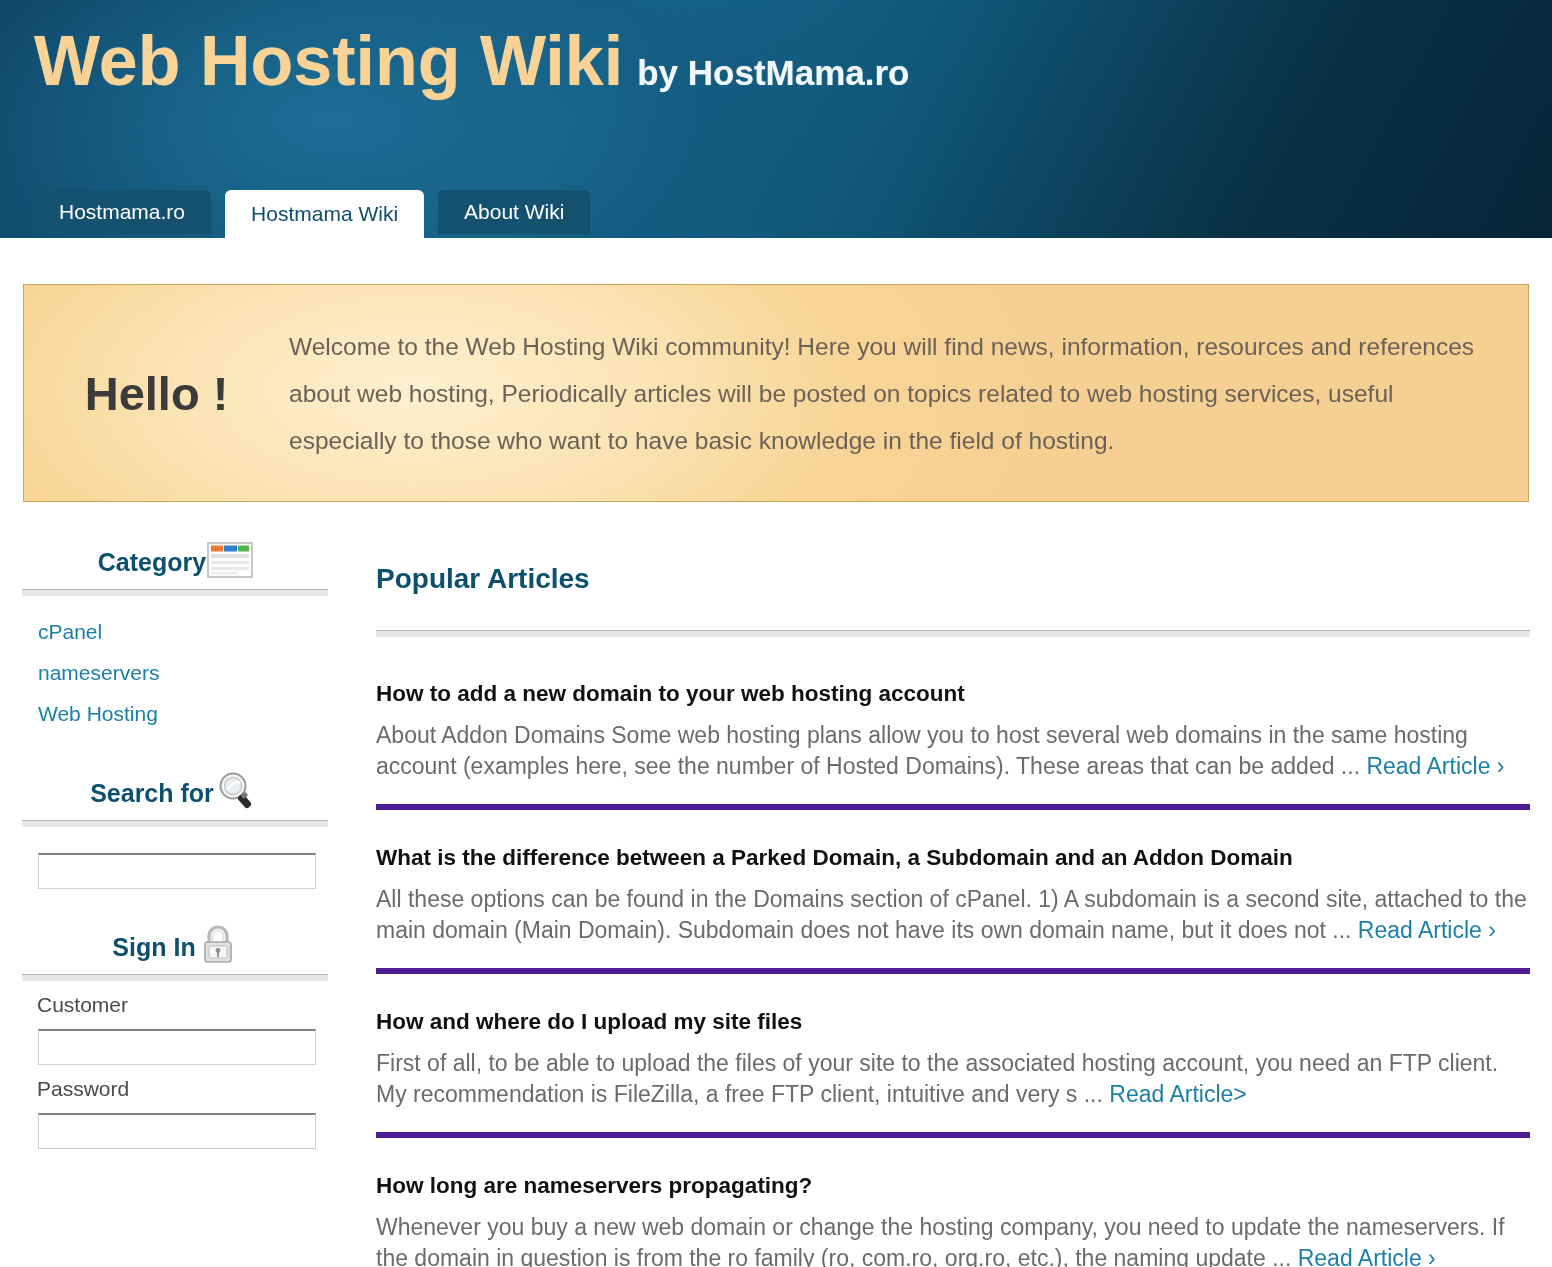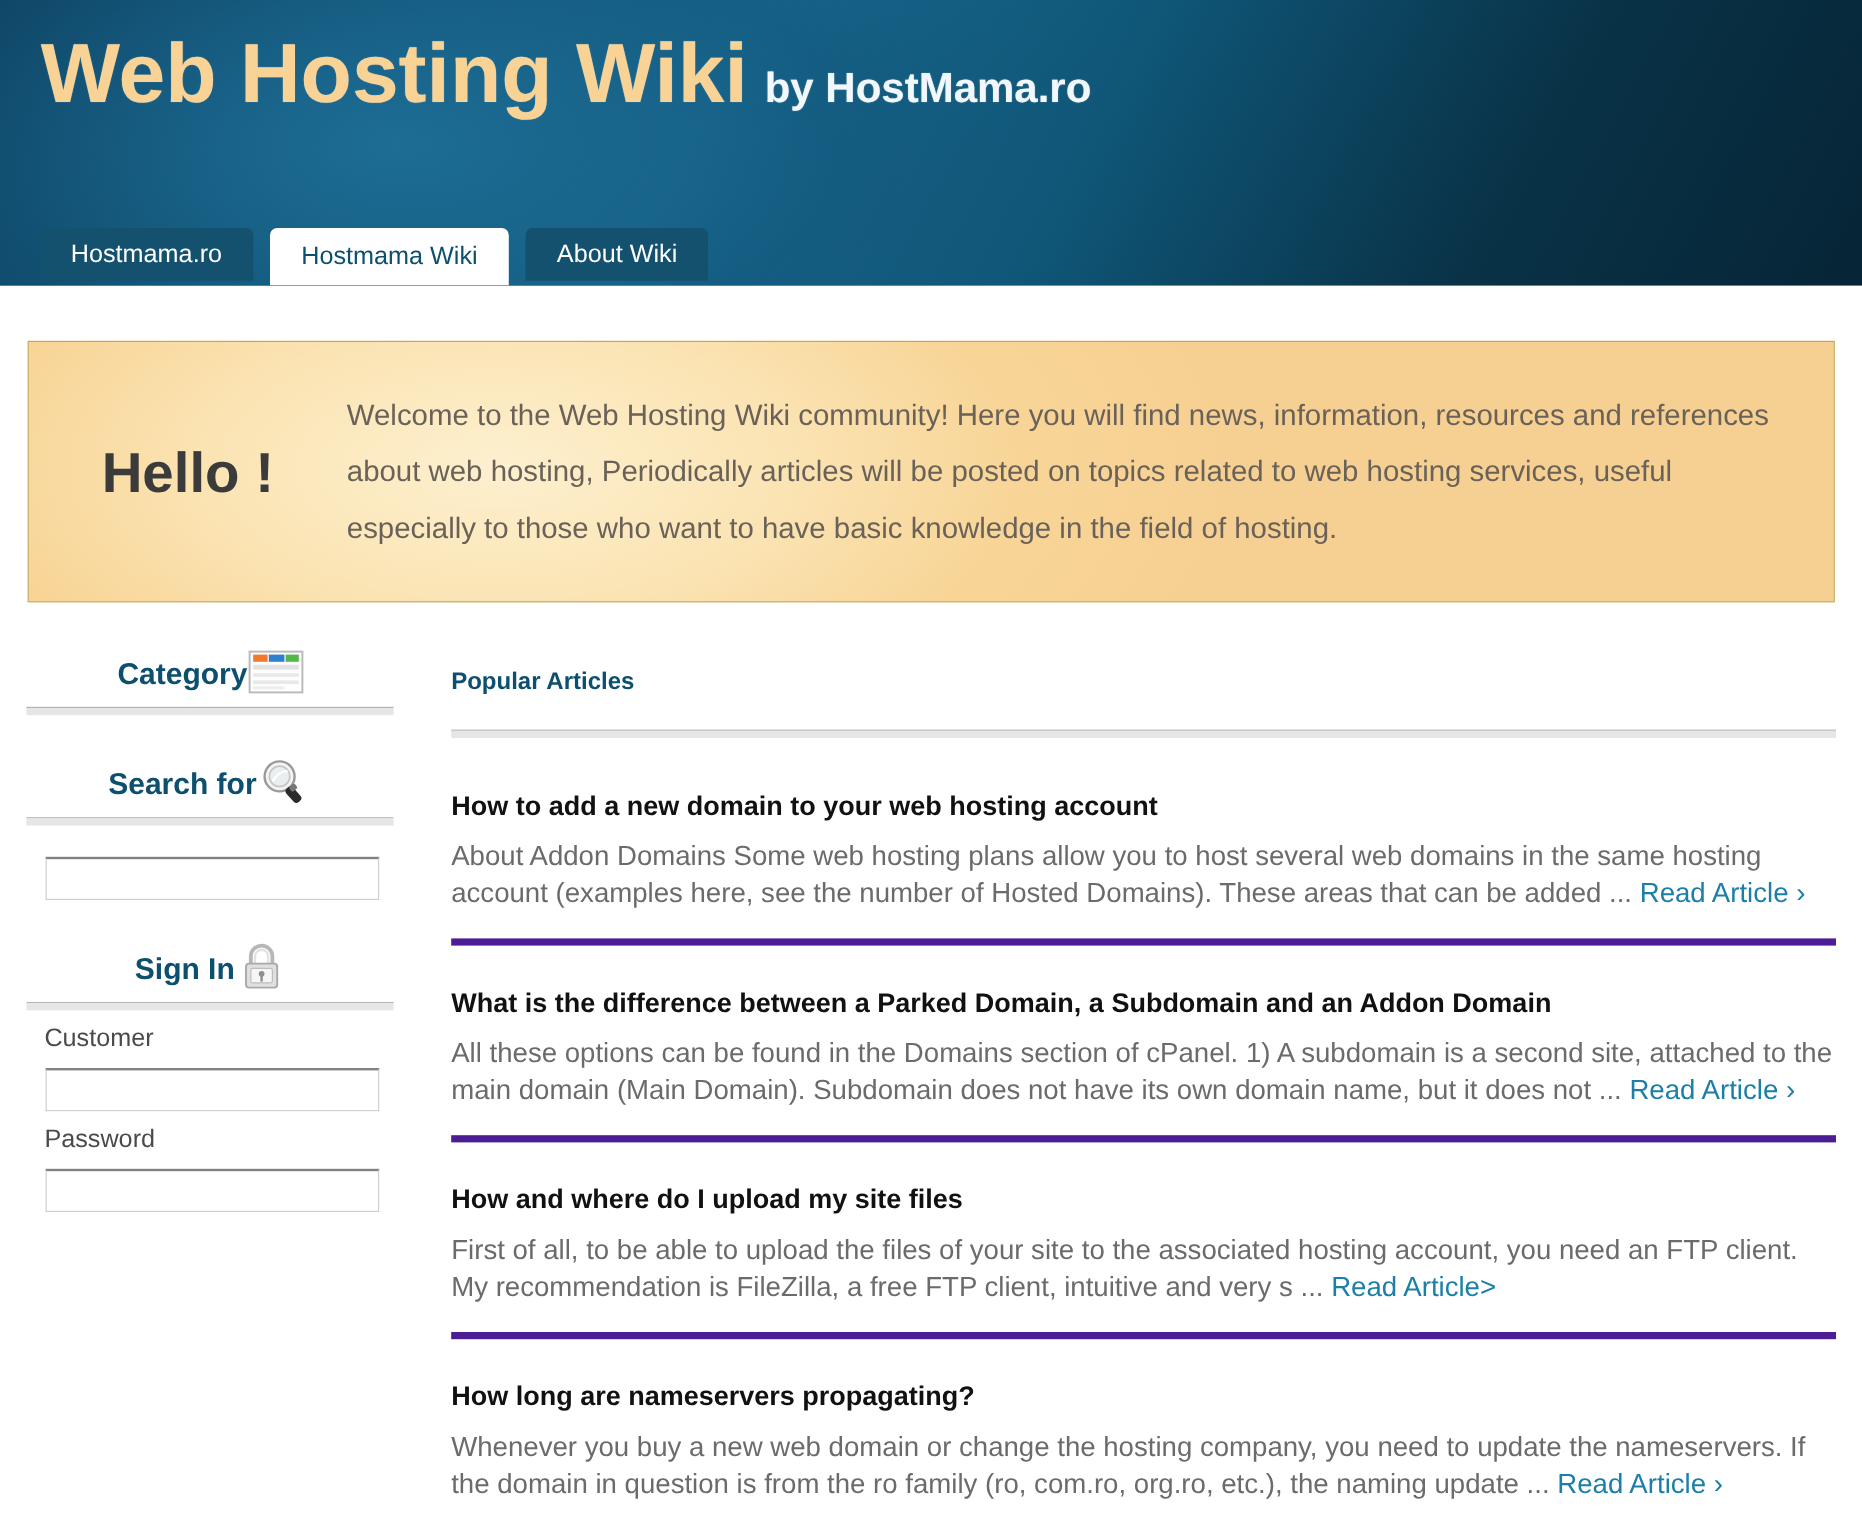--- a/index.html
+++ b/index.html
@@ -188,21 +188,21 @@
     font-family: "Liberation Sans", sans-serif;
     outline: none;
   }
   .search-input-wrap { padding-top: 20px; }
 
   
   .icon { flex: 0 0 auto; display: block; }
 
   
   .main-head {
-    font-size: 20px;
+    font-size: 28px;
     font-weight: bold;
     color: #0d4f6e;
     padding-bottom: 12px;
   }
   .main-rule { width: 100%; position: relative; height: 7px; margin-bottom: 9px; }
   .main-rule::before {
     content: ""; position: absolute; left:0; top:0;
     width: 100%; height: 1px; background: #b4b4b4;
   }
   .main-rule::after {
@@ -276,20 +276,25 @@
             <rect x="18" y="5.5" width="13" height="6" fill="#2f7fd1"></rect>
             <rect x="32" y="5.5" width="11" height="6" fill="#54b848"></rect>
             <rect x="5" y="14" width="38" height="4" fill="#e3e3e3"></rect>
             <rect x="5" y="21" width="38" height="3" fill="#e8e8e8"></rect>
             <rect x="5" y="27" width="38" height="3" fill="#e8e8e8"></rect>
             <rect x="5" y="32" width="26" height="2.5" fill="#ededed"></rect>
           </svg>
         </span>
       </div>
       <div class="rule"></div>
+      <div class="cat-list">
+        <a class="cat-item">cPanel</a>
+        <a class="cat-item">nameservers</a>
+        <a class="cat-item">Web Hosting</a>
+      </div>
     </section>
 
     <section class="widget">
       <div class="widget-head">
         <span class="widget-title">Search for</span>
         <span class="icon">
           <svg width="48" height="42" viewBox="0 0 48 42" xmlns="http://www.w3.org/2000/svg">
             <circle cx="19" cy="16" r="12.5" fill="#f4f4f4" stroke="#9a9a9a" stroke-width="2"></circle>
             <circle cx="19" cy="16" r="8.5" fill="#e9eef0" stroke="#c7c7c7" stroke-width="1.4"></circle>
             <path d="M13 20 Q20 10 26 12" stroke="#ffffff" stroke-width="2" fill="none" opacity="0.85"></path>

